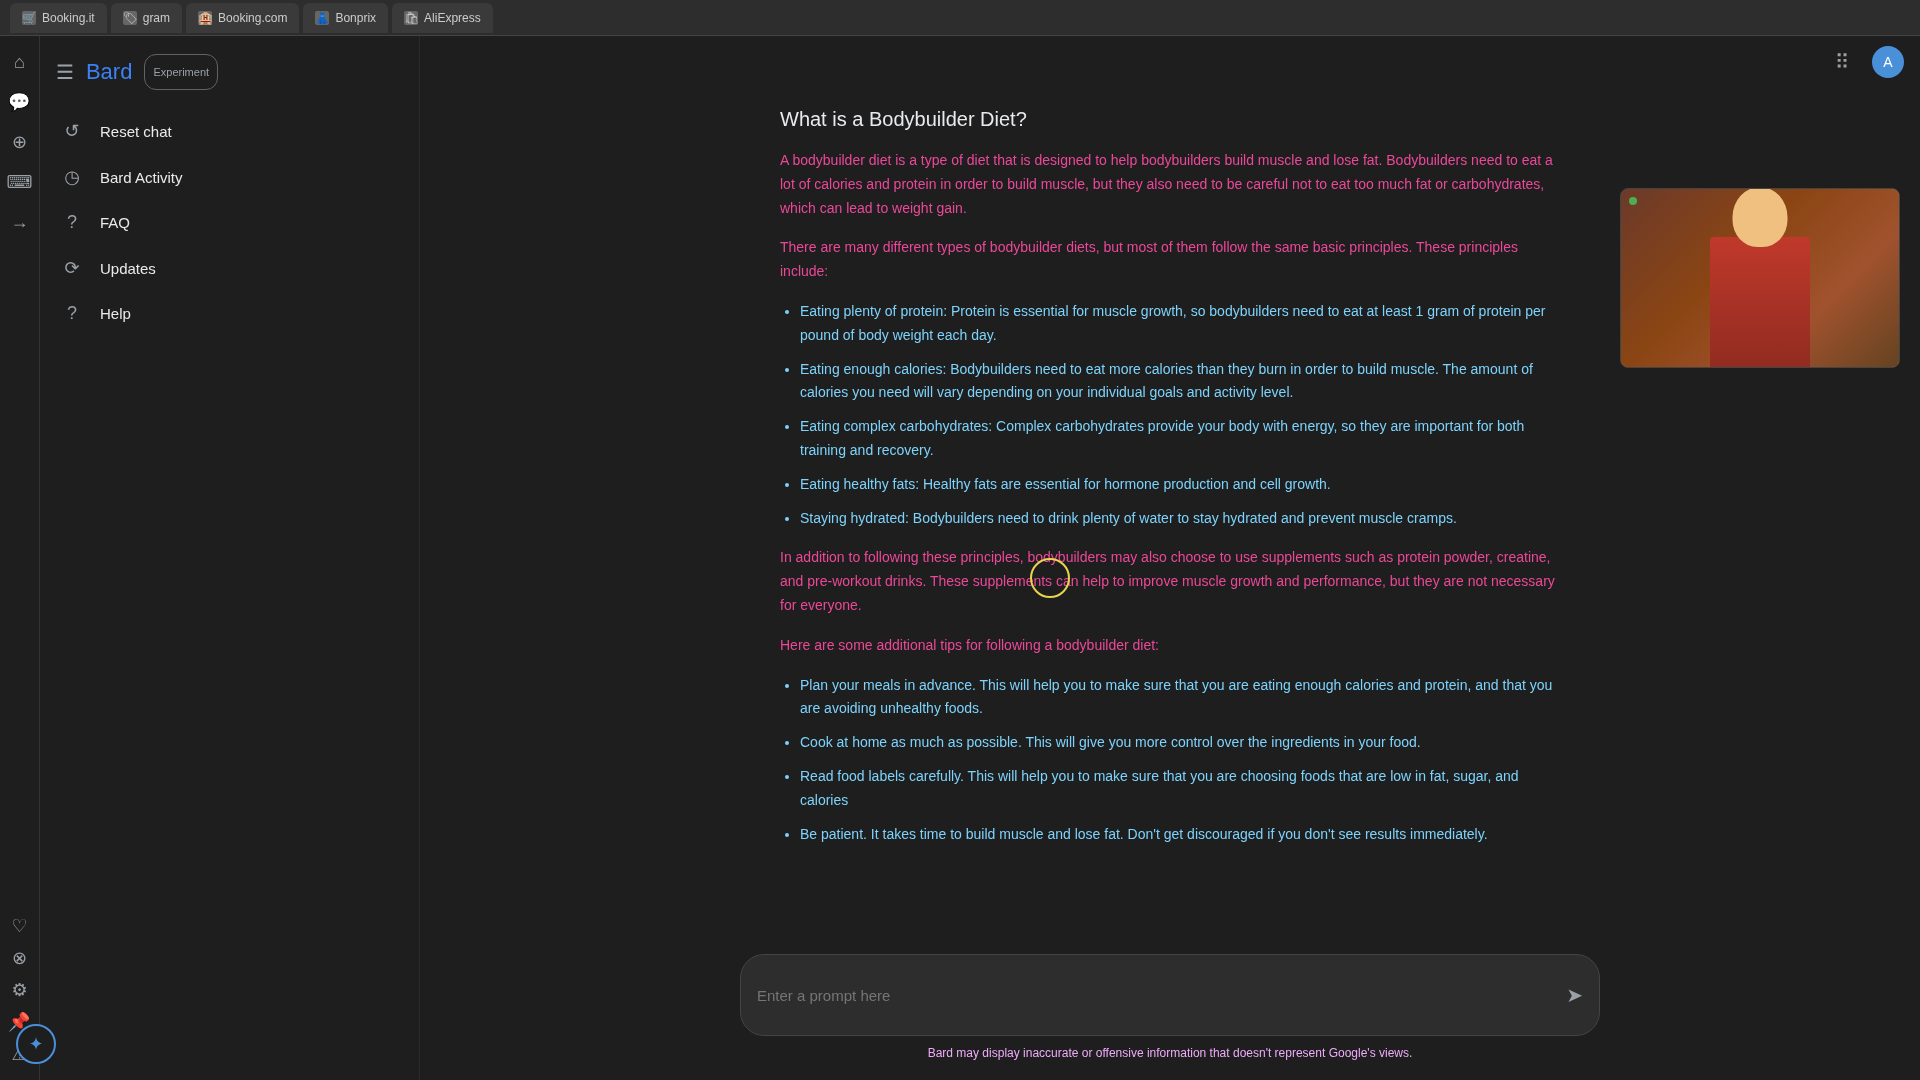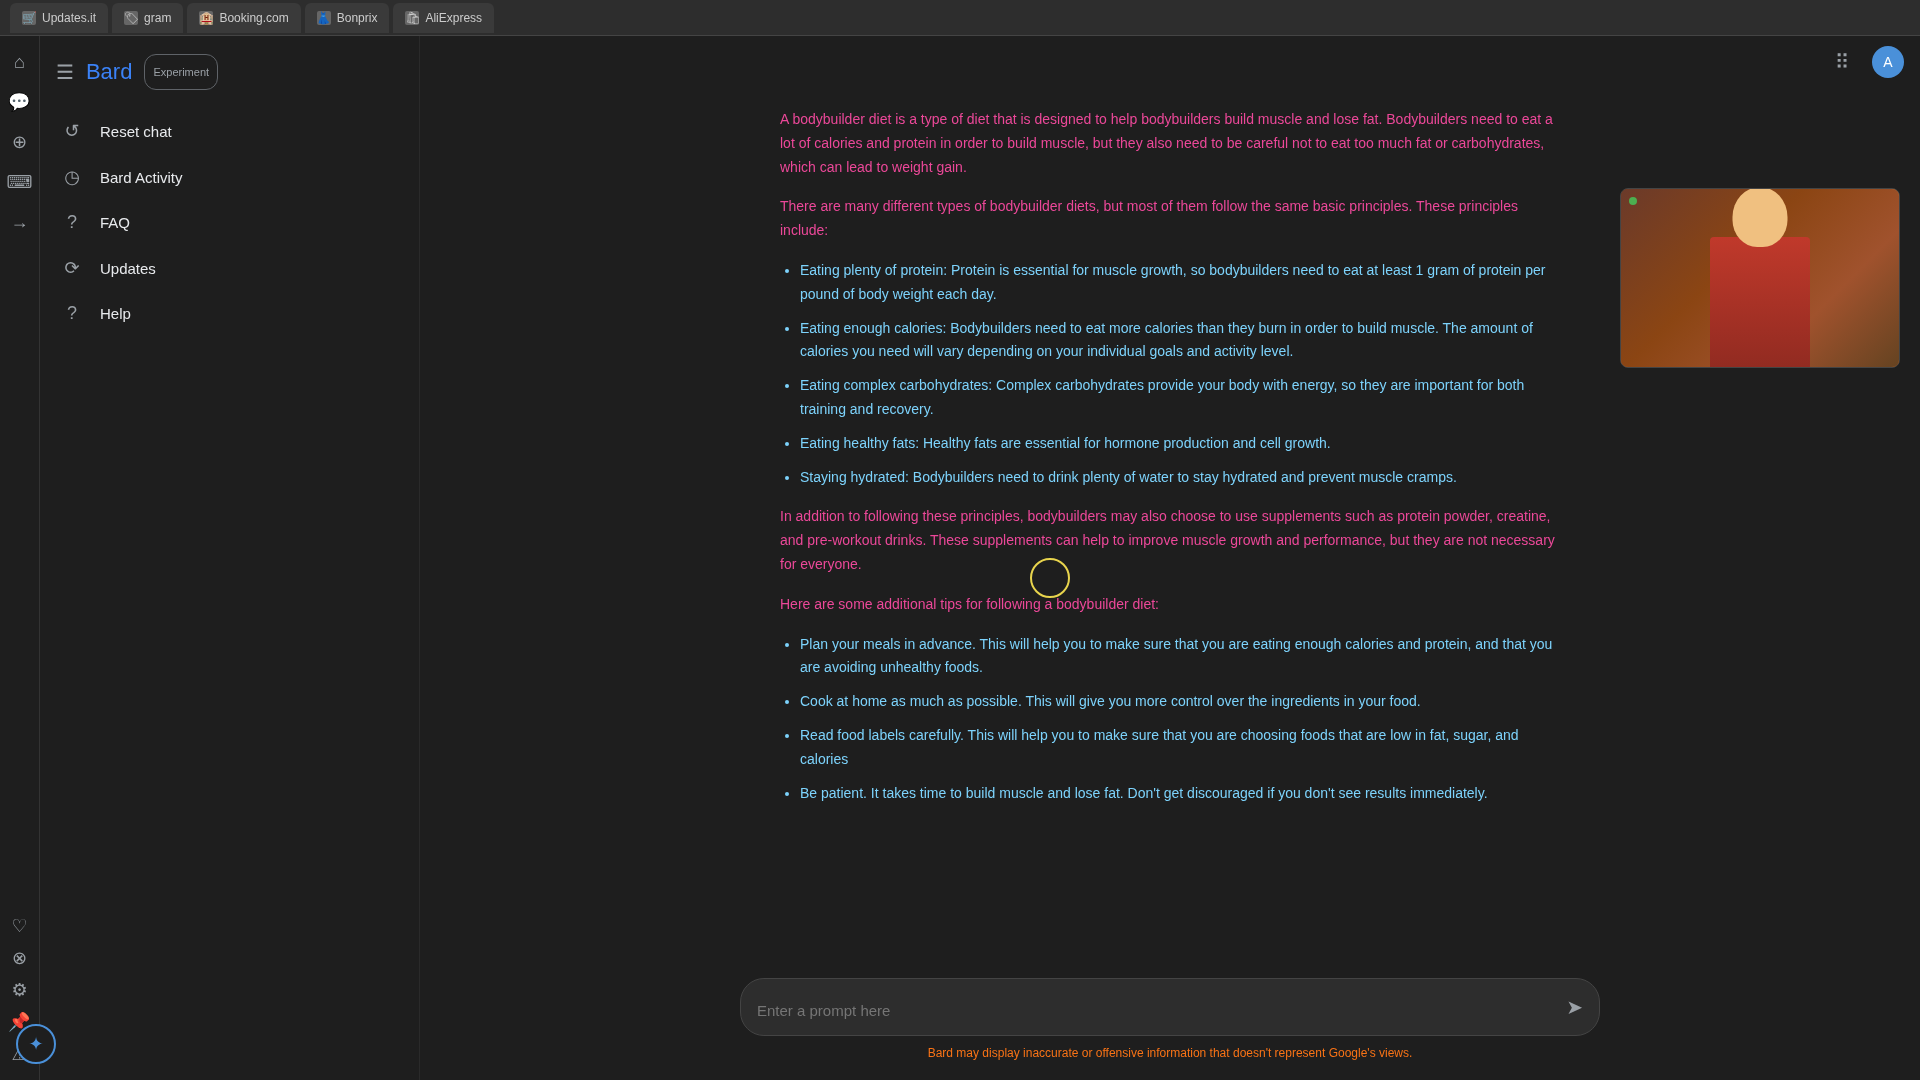--- a/index.html
+++ b/index.html
@@ -268,25 +268,25 @@
       padding: 16px 40px;
       flex-shrink: 0;
       background: #1e1e1e;
     }
     .prompt-container {
       max-width: 860px;
       margin: 0 auto;
     }
     .prompt-input-wrapper {
       display: flex;
-      align-items: flex-end;
+      align-items: center;
       background: #2d2d2d;
       border: 1px solid #444;
       border-radius: 24px;
-      padding: 16px 16px;
+      padding: 28px 16px;
       gap: 12px;
     }
     .prompt-input {
       flex: 1;
       background: transparent;
       border: none;
       outline: none;
       color: #9aa0a6;
       font-size: 15px;
     }
@@ -296,21 +296,21 @@
       cursor: pointer;
       color: #9aa0a6;
       font-size: 20px;
       display: flex;
       align-items: center;
     }
 
     .disclaimer {
       text-align: center;
       font-size: 12px;
-      color: #f97316;
+      color: #f0abfc;
       margin-top: 10px;
       padding-bottom: 4px;
     }
 
     
     .chat-area::-webkit-scrollbar {
       width: 6px;
     }
     .chat-area::-webkit-scrollbar-track {
       background: #1e1e1e;
@@ -320,21 +320,21 @@
       border-radius: 3px;
     }
   </style>
 </head>
 <body>
 
 <div class="browser-bar">
   <div class="browser-tabs">
     <div class="browser-tab">
       <span class="tab-favicon">🛒</span>
-      <span>Updates.it</span>
+      <span>Booking.it</span>
     </div>
     <div class="browser-tab">
       <span class="tab-favicon">🏷</span>
       <span>gram</span>
     </div>
     <div class="browser-tab">
       <span class="tab-favicon">🏨</span>
       <span>Booking.com</span>
     </div>
     <div class="browser-tab">
@@ -399,20 +399,21 @@
   <div class="main">
 
     <div class="top-bar">
       <div class="top-bar-icon">⠿</div>
       <div class="avatar">A</div>
     </div>
 
     <div class="chat-area">
       <div class="chat-content">
 
+        <div class="content-title">What is a Bodybuilder Diet?</div>
 
         <p class="content-text">A bodybuilder diet is a type of diet that is designed to help bodybuilders build muscle and lose fat. Bodybuilders need to eat a lot of calories and protein in order to build muscle, but they also need to be careful not to eat too much fat or carbohydrates, which can lead to weight gain.</p>
 
         <p class="content-text">There are many different types of bodybuilder diets, but most of them follow the same basic principles. These principles include:</p>
 
         <ul class="content-list">
           <li>Eating plenty of protein: Protein is essential for muscle growth, so bodybuilders need to eat at least 1 gram of protein per pound of body weight each day.</li>
           <li>Eating enough calories: Bodybuilders need to eat more calories than they burn in order to build muscle. The amount of calories you need will vary depending on your individual goals and activity level.</li>
           <li>Eating complex carbohydrates: Complex carbohydrates provide your body with energy, so they are important for both training and recovery.</li>
           <li>Eating healthy fats: Healthy fats are essential for hormone production and cell growth.</li>

